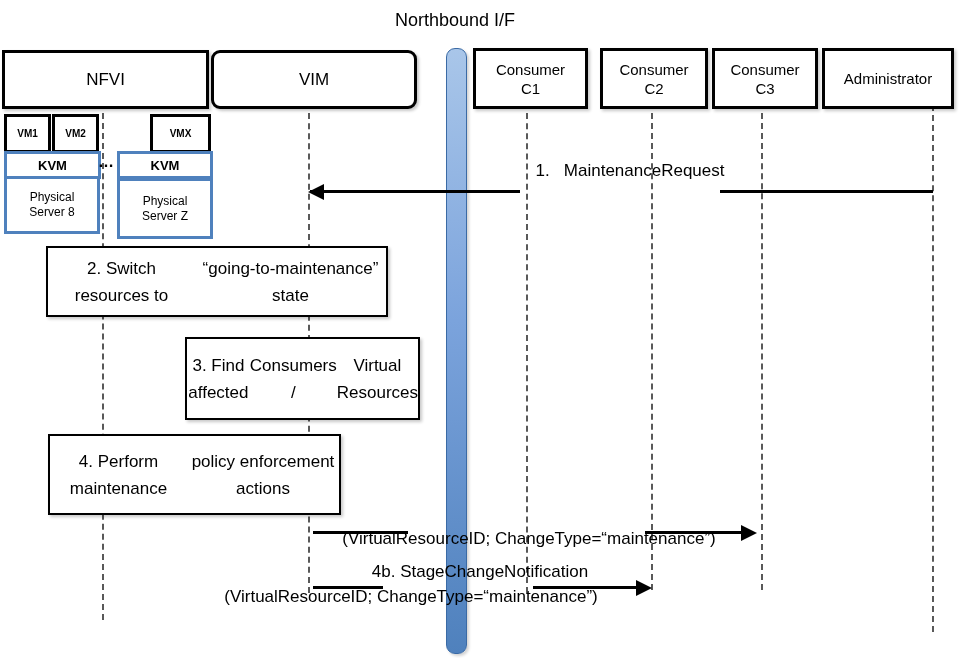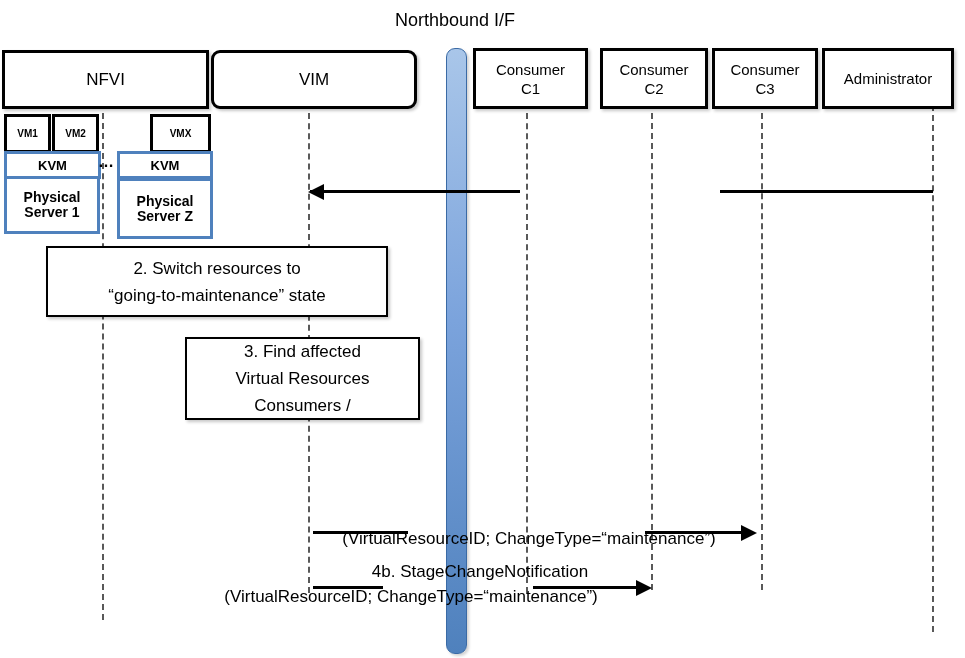--- a/index.html
+++ b/index.html
@@ -24,26 +24,26 @@
   }
   .actor .l1{font-size:17px;text-align:center;}
   .actor .s15{font-size:15px;line-height:19px;}
   
   .vmbox{background:#fff;border:3px solid #000;display:flex;flex-direction:row;
     align-items:center;justify-content:center;text-align:center;
     font-size:10px;font-weight:600;line-height:12px;z-index:3;}
   .bluebox{background:#fff;border:3px solid #4f81bd;display:flex;flex-direction:column;
     align-items:center;justify-content:center;text-align:center;z-index:3;}
   .kvm{font-size:13px;font-weight:700;}
-  .psrv{font-size:14px;font-weight:700;line-height:15px;}
+  .psrv{font-size:12px;font-weight:400;line-height:15px;}
   .dots{font-size:16px;font-weight:700;z-index:3;text-align:center;}
   
   .proc{
     background:#fff;border:2px solid #000;box-shadow:2px 2px 3px rgba(0,0,0,.22);
-    display:flex;flex-direction:column;align-items:center;justify-content:center;
+    display:flex;align-items:center;justify-content:center;
     text-align:center;font-size:17px;line-height:27px;z-index:4;
   }
   
   .mline{height:3px;background:#000;z-index:5;}
   .ahead-left{width:0;height:0;border-top:8px solid transparent;
     border-bottom:8px solid transparent;border-right:16px solid #000;z-index:5;}
   .ahead-right{width:0;height:0;border-top:8px solid transparent;
     border-bottom:8px solid transparent;border-left:16px solid #000;z-index:5;}
   
   .mtext{font-size:17px;white-space:pre;text-align:center;z-index:6;}
@@ -101,42 +101,47 @@
   </div>
   <div class="abs bluebox kvm" style="left:4px;top:151px;width:91px;height:22px;">
     <span>KVM</span>
   </div>
   <div class="abs dots" style="left:94px;top:153px;width:24px;">…</div>
   <div class="abs bluebox kvm" style="left:117px;top:151px;width:90px;height:22px;">
     <span>KVM</span>
   </div>
   <div class="abs bluebox psrv" style="left:4px;top:176px;width:90px;height:52px;">
     <span>Physical</span>
-    <span>Server 1</span>
+    <span>Server 8</span>
   </div>
   <div class="abs bluebox psrv" style="left:117px;top:178px;width:90px;height:55px;">
     <span>Physical</span>
     <span>Server Z</span>
   </div>
 
   <div class="abs ahead-left" style="left:308px;top:184px;"></div>
   <div class="abs mline" style="left:310px;top:190px;width:210px;"></div>
   <div class="abs mline" style="left:720px;top:190px;width:213px;"></div>
+  <div class="abs mtext" style="left:450px;top:161px;width:360px;">1.   MaintenanceRequest</div>
 
   <div class="abs proc" style="left:46px;top:246px;width:338px;height:67px;">
     <span>2. Switch resources to</span>
     <span>“going-to-maintenance” state</span>
   </div>
 
   <div class="abs proc" style="left:185px;top:337px;width:231px;height:79px;">
     <span>3. Find affected</span>
+    <span>Consumers /</span>
     <span>Virtual Resources</span>
-    <span>Consumers /</span>
   </div>
 
+  <div class="abs proc" style="left:48px;top:434px;width:289px;height:77px;">
+    <span>4. Perform maintenance</span>
+    <span>policy enforcement actions</span>
+  </div>
 
   <div class="abs mline" style="left:313px;top:531px;width:95px;"></div>
   <div class="abs mline" style="left:645px;top:531px;width:105px;"></div>
   <div class="abs ahead-right" style="left:741px;top:525px;"></div>
   <div class="abs mtext" style="left:299px;top:529px;width:460px;">(VirtualResourceID; ChangeType=“maintenance”)</div>
 
   <div class="abs mline" style="left:313px;top:586px;width:70px;"></div>
   <div class="abs mline" style="left:533px;top:586px;width:112px;"></div>
   <div class="abs ahead-right" style="left:636px;top:580px;"></div>
   <div class="abs mtext" style="left:330px;top:562px;width:300px;">4b. StageChangeNotification</div>

